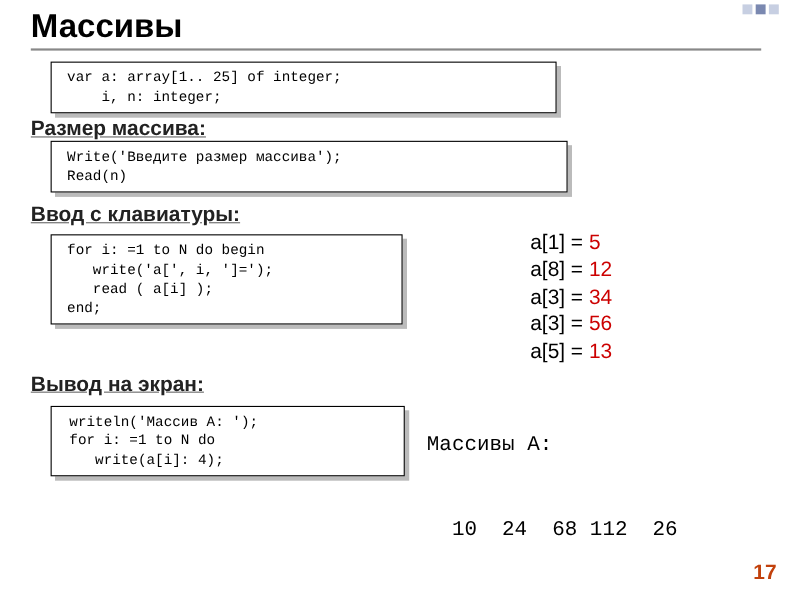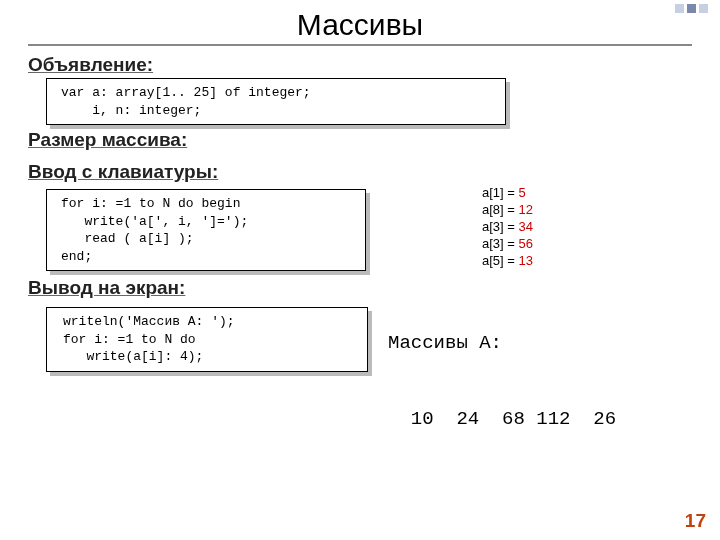--- a/index.html
+++ b/index.html
@@ -23,26 +23,25 @@
     width: 9px;
     height: 9px;
     background: #7a88b0;
   }
   .decoration .sq.light { background: #c7cfe2; }
   .slide {
     padding: 8px 28px 0 28px;
   }
   .title {
     font-size: 30px;
-    font-weight: normal;
+    font-weight: bold;
     color: #000;
     margin: 0 0 2px 0;
     border-bottom: 2px solid #888;
     padding-bottom: 2px;
-    text-align: center;
   }
   .block { margin-top: 8px; }
   .subtitle {
     font-size: 19px;
     font-weight: bold;
     color: #222;
     margin: 0 0 0 0;
     text-decoration: underline;
     text-decoration-color: #666;
   }
@@ -72,21 +71,21 @@
   .codebox.c2 { width: 440px; }
   .codebox.c3 { width: 290px; }
   .codebox.c4 { width: 290px; padding-left: 16px; }
   .row-input {
     display: flex;
     align-items: flex-start;
     gap: 116px;
   }
   .sample-vals {
     font-family: Arial, sans-serif;
-    font-size: 13px;
+    font-size: 19px;
     line-height: 1.3;
     margin-top: 2px;
   }
   .sample-vals .eq { color: #000; }
   .sample-vals .v { color: #c00; }
   .output-row {
     position: relative;
   }
   .output-text {
     position: absolute;
@@ -112,30 +111,34 @@
 <div class="decoration">
   <div class="sq light"></div>
   <div class="sq"></div>
   <div class="sq light"></div>
 </div>
 
 <div class="slide">
   <h1 class="title">Массивы</h1>
 
   <div class="block">
-    <div class="subtitle">Объявление:</div>
     <div class="codebox-wrap">
       <div class="shadow"></div>
       <div class="codebox c1">var a: array[1.. 25] of integer;
     i, n: integer;</div>
     </div>
   </div>
 
   <div class="block" style="margin-top:4px">
     <div class="subtitle">Размер массива:</div>
+    <div class="codebox-wrap" style="margin-top:-1px">
+      <div class="shadow"></div>
+      <div class="codebox c2">Write('Введите размер массива');
+Read(n)</div>
+    </div>
   </div>
 
   <div class="block" style="margin-top:10px">
     <div class="subtitle">Ввод с клавиатуры:</div>
     <div class="row-input">
       <div class="codebox-wrap" style="margin-top:6px">
         <div class="shadow"></div>
         <div class="codebox c3">for i: =1 to N do begin
    write('a[', i, ']=');
    read ( a[i] );

